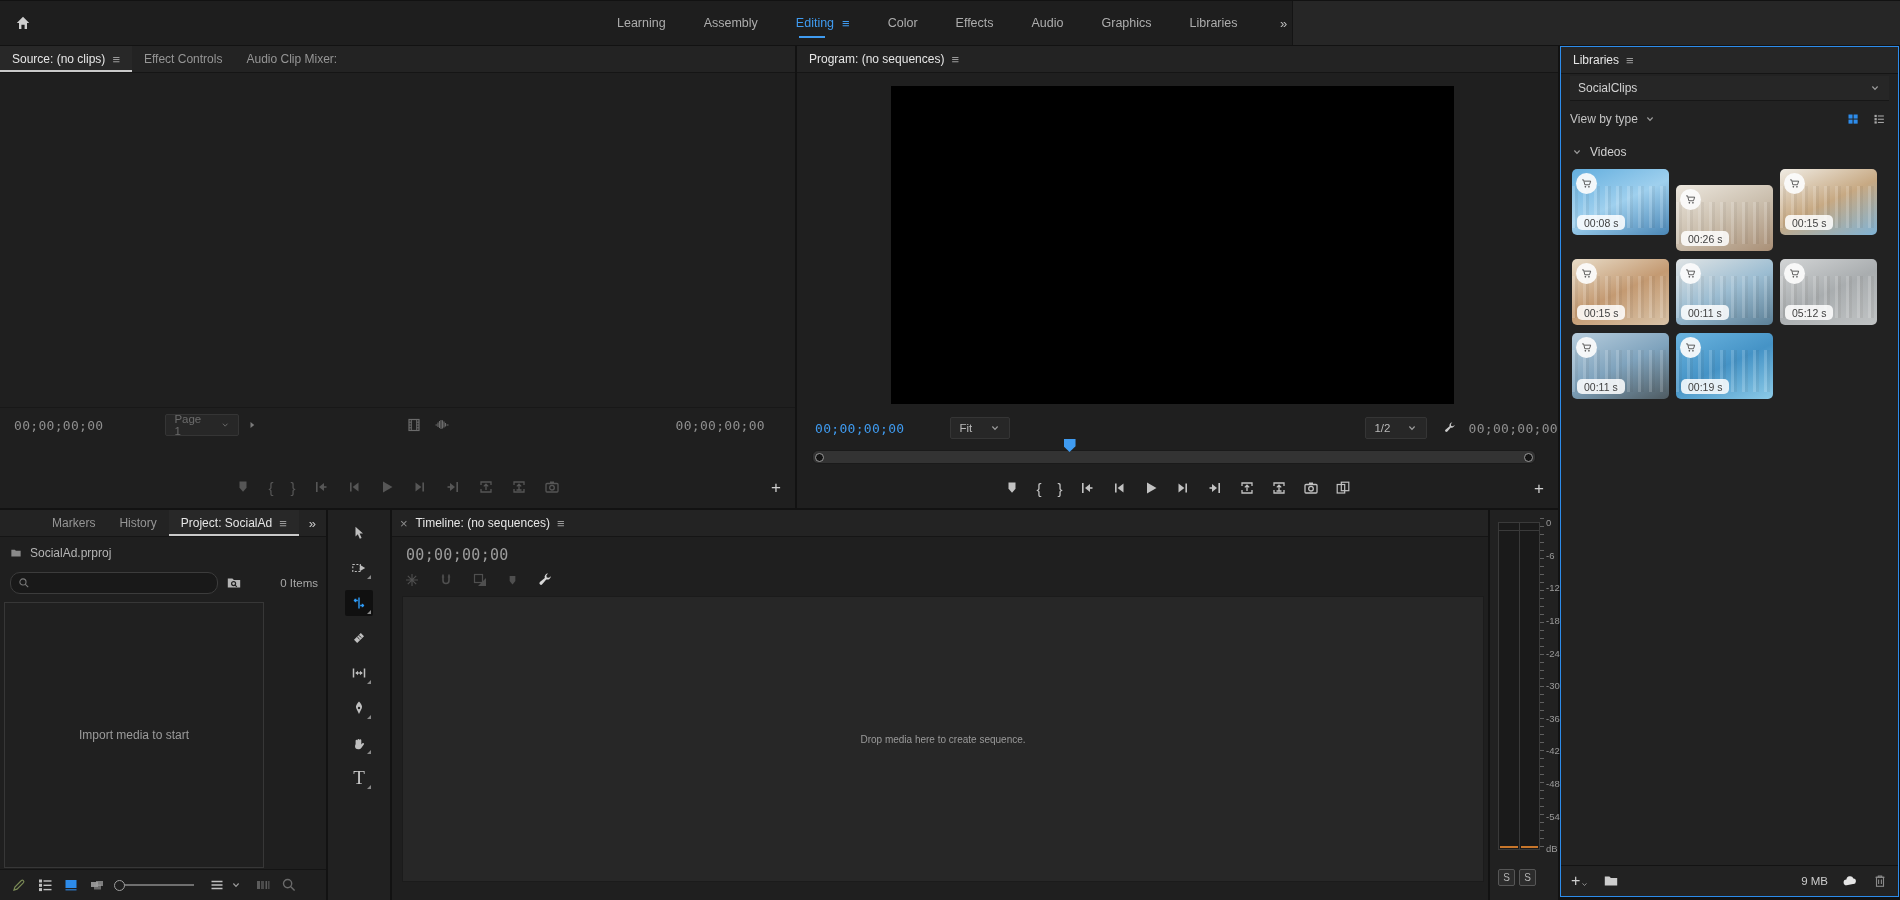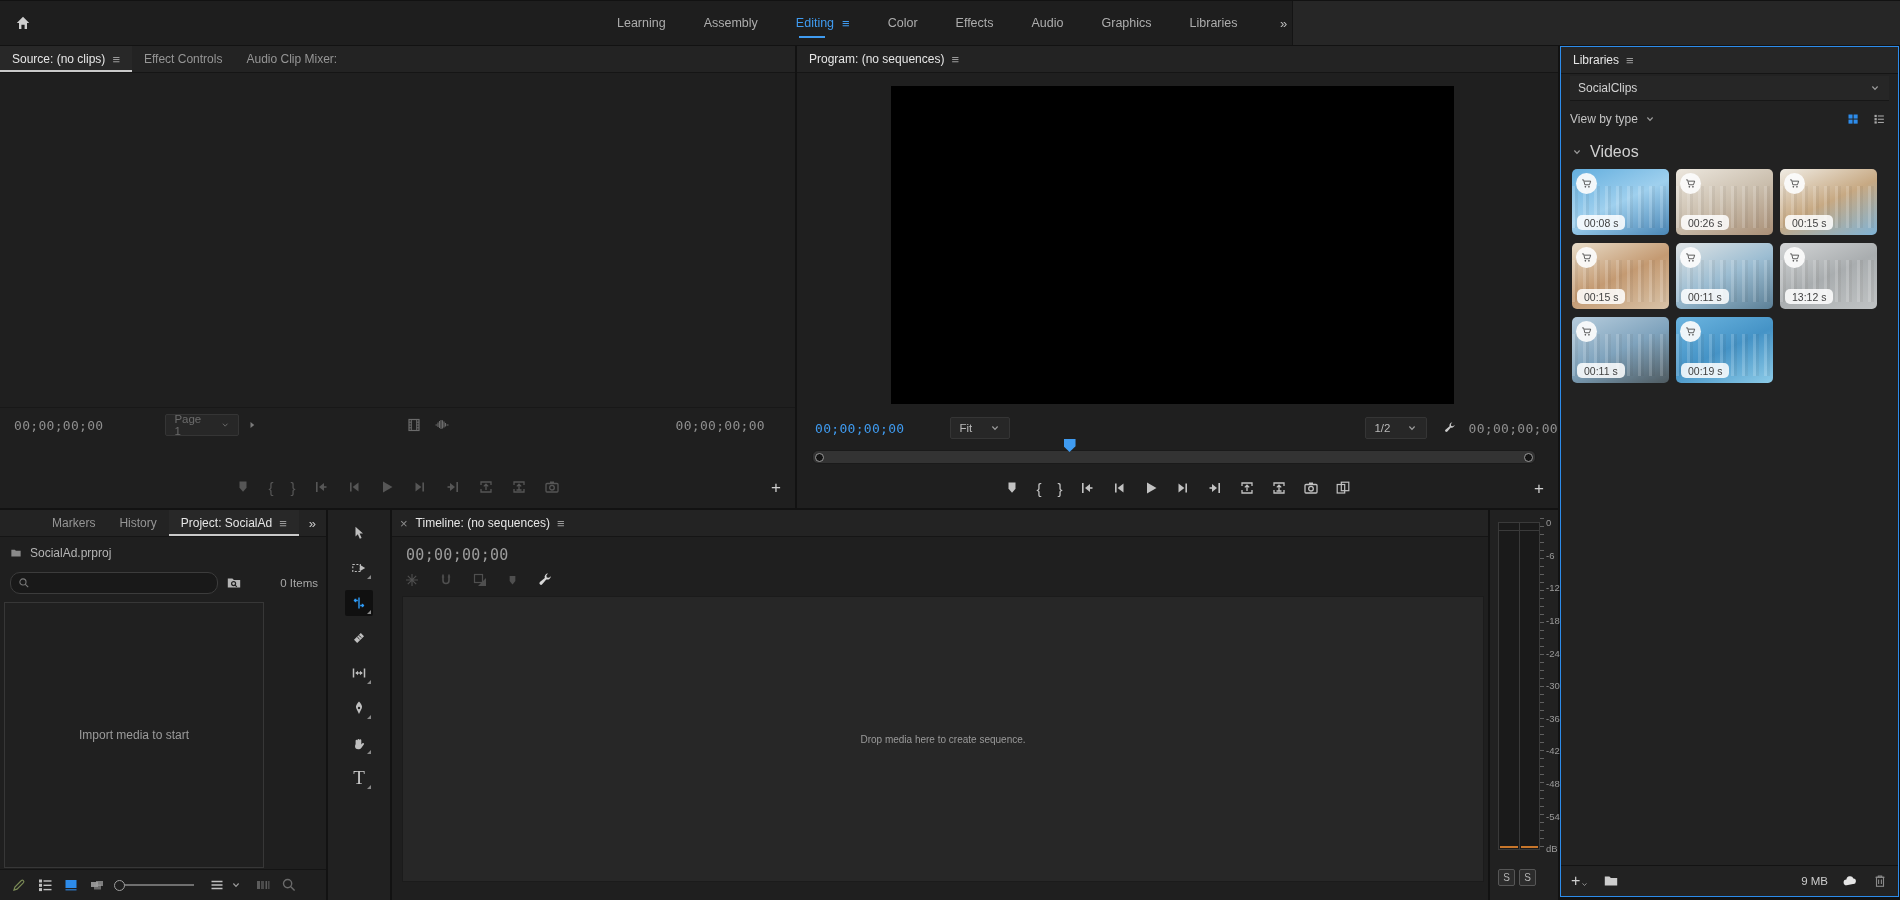--- a/index.html
+++ b/index.html
@@ -52,21 +52,21 @@
   #libraries-panel .phead{background:#262626;}
   .lib-search{margin:8px 9px 6px;height:24px;background:#1b1b1b;border:1px solid #363636;border-radius:2px;display:flex;align-items:center;padding:0 7px;gap:6px;}
   .lib-search input{flex:1;background:transparent;border:none;outline:none;color:#cfcfcf;font-size:12px;font-family:"Liberation Sans",sans-serif;}
   .lib-search input::placeholder{color:#7d7d7d;font-style:italic;}
   .lib-select{margin:2px 9px;height:24px;background:#262626;border-bottom:1px solid #171717;display:flex;align-items:center;padding:0 8px;font-size:12px;color:#d2d2d2;}
   .lib-select .grow{flex:1;}
   .viewrow{margin:6px 9px 0;height:24px;display:flex;align-items:center;font-size:12px;color:#c4c4c4;gap:6px;}
   .viewrow .grow{flex:1;}
   .vbtn{width:20px;height:18px;display:flex;align-items:center;justify-content:center;color:#a9a9a9;}
   .vbtn.sel{color:#2d8ceb;}
-  .secrow{margin:10px 4px 0;height:22px;display:flex;align-items:center;gap:7px;font-size:16px;color:#d0d0d0;padding-left:6px;}
+  .secrow{margin:10px 4px 0;height:22px;display:flex;align-items:center;gap:7px;font-size:12px;color:#d0d0d0;padding-left:6px;}
   #videos-grid{margin:6px 0 0 11px;display:grid;grid-template-columns:repeat(3,97px);gap:8px 7px;}
   .vid{width:97px;height:66px;border-radius:5px;position:relative;overflow:hidden;}
   .vid::before{content:"";position:absolute;left:0;right:0;top:26%;bottom:10%;
     background:repeating-linear-gradient(90deg,rgba(255,255,255,.30) 0 3px,rgba(60,50,40,.12) 3px 6px,transparent 6px 11px);opacity:.55;}
   .cartb{position:absolute;top:4px;left:4px;width:21px;height:21px;border-radius:50%;background:rgba(252,252,252,.92);
     display:flex;align-items:center;justify-content:center;color:#4d4d4d;z-index:2;}
   .dur{position:absolute;left:5px;bottom:5px;background:rgba(255,255,255,.85);color:#3f3f3f;
     font-size:10.5px;padding:1.5px 7px;border-radius:5px;z-index:2;}
   #lib-bottom{position:absolute;left:0;right:0;bottom:0;height:30px;border-top:1px solid #131313;
     display:flex;align-items:center;padding:0 10px;gap:14px;color:#c4c4c4;}
@@ -505,21 +505,21 @@
   </div>
   <div id="videos-grid">
       <div class="vid" style="background: linear-gradient(155deg, rgb(99, 174, 222), rgb(159, 208, 238), rgb(74, 134, 181));">
         <div class="cartb">
           <svg class="ic12">
             <use href="#i-cart"></use>
           </svg>
         </div>
         <div class="dur">00:08 s</div>
       </div>
-      <div class="vid" style="background: linear-gradient(155deg, rgb(236, 231, 222), rgb(203, 191, 174), rgb(169, 143, 118));">
+      <div class="vid" style="background: linear-gradient(155deg, rgb(236, 231, 222), rgb(203, 191, 174), rgb(169, 143, 118)); margin-top: 16px;">
         <div class="cartb">
           <svg class="ic12">
             <use href="#i-cart"></use>
           </svg>
         </div>
         <div class="dur">00:26 s</div>
       </div>
       <div class="vid" style="background: linear-gradient(155deg, rgb(240, 236, 228), rgb(199, 169, 131), rgb(127, 179, 214));">
         <div class="cartb">
           <svg class="ic12">
@@ -543,21 +543,21 @@
           </svg>
         </div>
         <div class="dur">00:11 s</div>
       </div>
       <div class="vid" style="background: linear-gradient(155deg, rgb(211, 213, 214), rgb(169, 173, 175), rgb(192, 195, 196));">
         <div class="cartb">
           <svg class="ic12">
             <use href="#i-cart"></use>
           </svg>
         </div>
-        <div class="dur">13:12 s</div>
+        <div class="dur">05:12 s</div>
       </div>
       <div class="vid" style="background: linear-gradient(155deg, rgb(183, 205, 221), rgb(127, 163, 189), rgb(78, 90, 96));">
         <div class="cartb">
           <svg class="ic12">
             <use href="#i-cart"></use>
           </svg>
         </div>
         <div class="dur">00:11 s</div>
       </div>
       <div class="vid" style="background: linear-gradient(155deg, rgb(108, 181, 224), rgb(69, 147, 198), rgb(140, 203, 232));">

